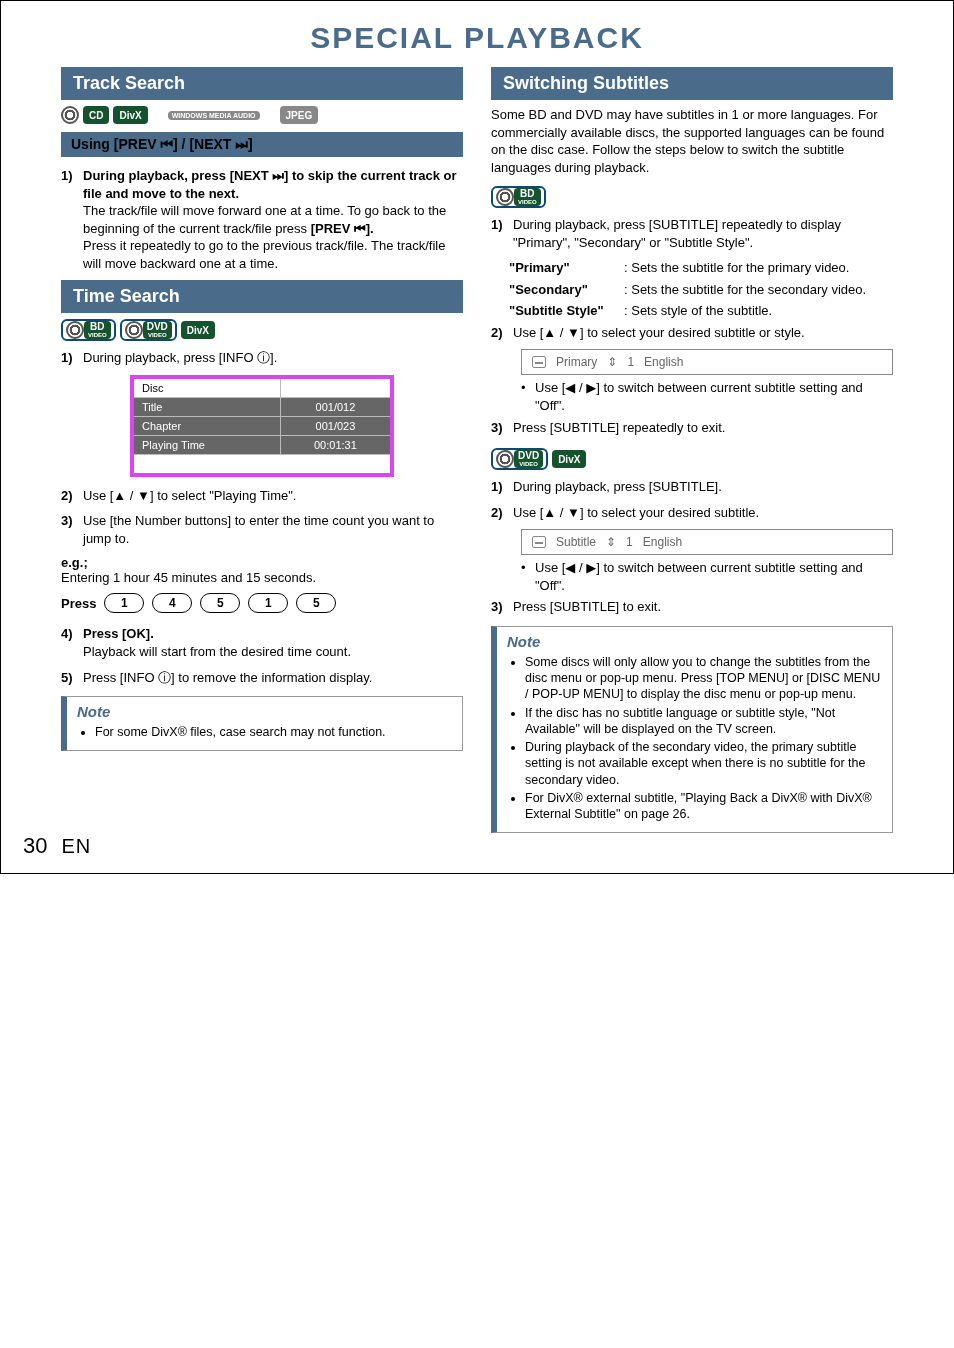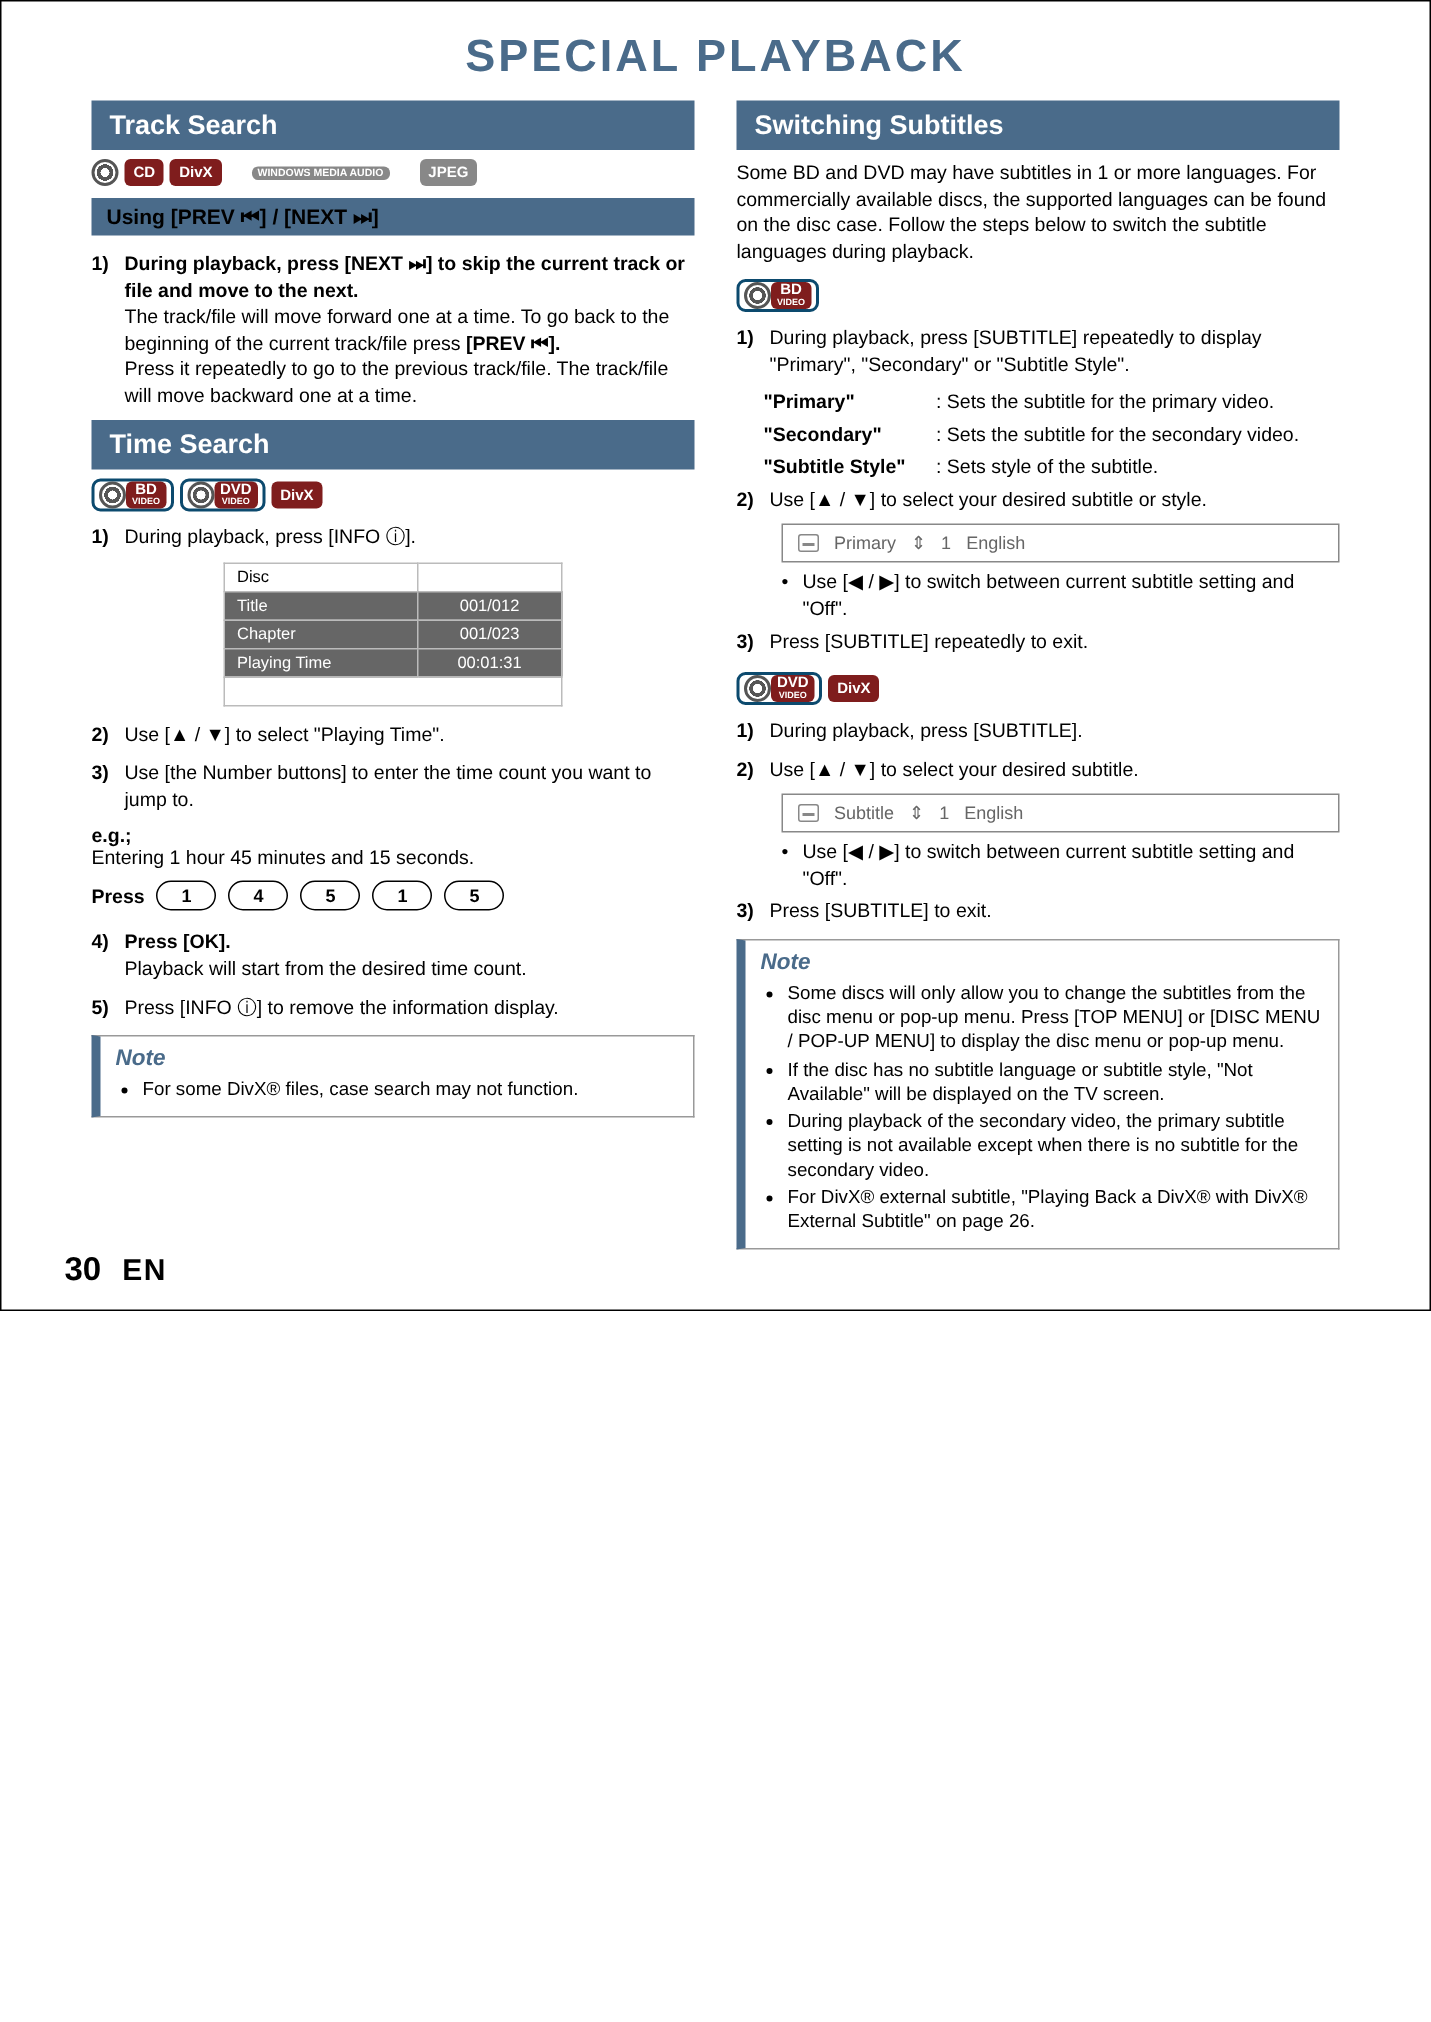--- a/index.html
+++ b/index.html
@@ -49,21 +49,21 @@
     align-items: center;
     justify-content: center;
     font-size: 10px;
     font-weight: bold;
     color: #fff;
     padding: 2px 6px;
     border-radius: 4px;
     line-height: 1.1;
     height: 18px;
   }
-  .badge.dark { background: #7f1d1d; }
+  .badge.dark { background: #14532d; }
   .badge.grey { background: #888; margin-left: 16px; }
   .badge.disc {
     width: 18px; height: 18px; border-radius: 50%;
     border: 2px solid #555; background:
       radial-gradient(circle, #fff 30%, #555 31%, #555 55%, #fff 56%);
     padding: 0;
   }
   .badge.stacked { flex-direction: column; font-size: 7px; line-height: 1; padding: 1px 4px; height: auto;}
   .sub-header {
     background: #4a6b8a;
@@ -84,22 +84,22 @@
   }
   .step-num { font-weight: bold; width: 22px; flex-shrink: 0; }
   .step-body { flex: 1; }
   .step-body .bold { font-weight: bold; }
   .step-body .normal { font-weight: normal; }
   .sym { font-family: "Segoe UI Symbol", Arial; }
   .info-table {
     margin: 8px auto 10px auto;
     border-collapse: collapse;
     font-size: 11px;
-    width: 226px;
-    border: 1px solid #d946ef;
+    width: 264px;
+    border: 4px solid #d946ef;
   }
   .info-table td, .info-table th {
     border: 1px solid #bbb;
     padding: 3px 8px;
     text-align: left;
   }
   .info-table .dark-cell {
     background: #666; color: #fff;
   }
   .info-table .val { text-align: center; }
@@ -147,22 +147,22 @@
   }
   .osd-icon {
     display:inline-block; width:14px; height:12px;
     border:1.5px solid #888; border-radius:2px; position:relative;
   }
   .osd-icon::after{content:"";position:absolute;left:2px;right:2px;top:5px;height:1.5px;background:#888;}
   .bullet-sub { margin: 4px 0 4px 30px; display:flex; line-height:1.35;}
   .bullet-sub::before { content: "•"; width: 14px; flex-shrink:0;}
   .footer {
     position: absolute;
-    left: 42px; bottom: 14px;
-    font-weight: bold;
+    left: 22px; bottom: 14px;
+    font-weight: normal;
     display: flex; align-items: baseline; gap: 14px;
   }
   .footer .pnum { font-size: 22px; }
   .footer .lang { font-size: 20px; letter-spacing: 1px;}
   .group { border:2px solid #0c4a6e; border-radius:6px; padding:0 3px; display:inline-flex; align-items:center;}
 </style>
 </head>
 <body>
 
 <div class="page">

